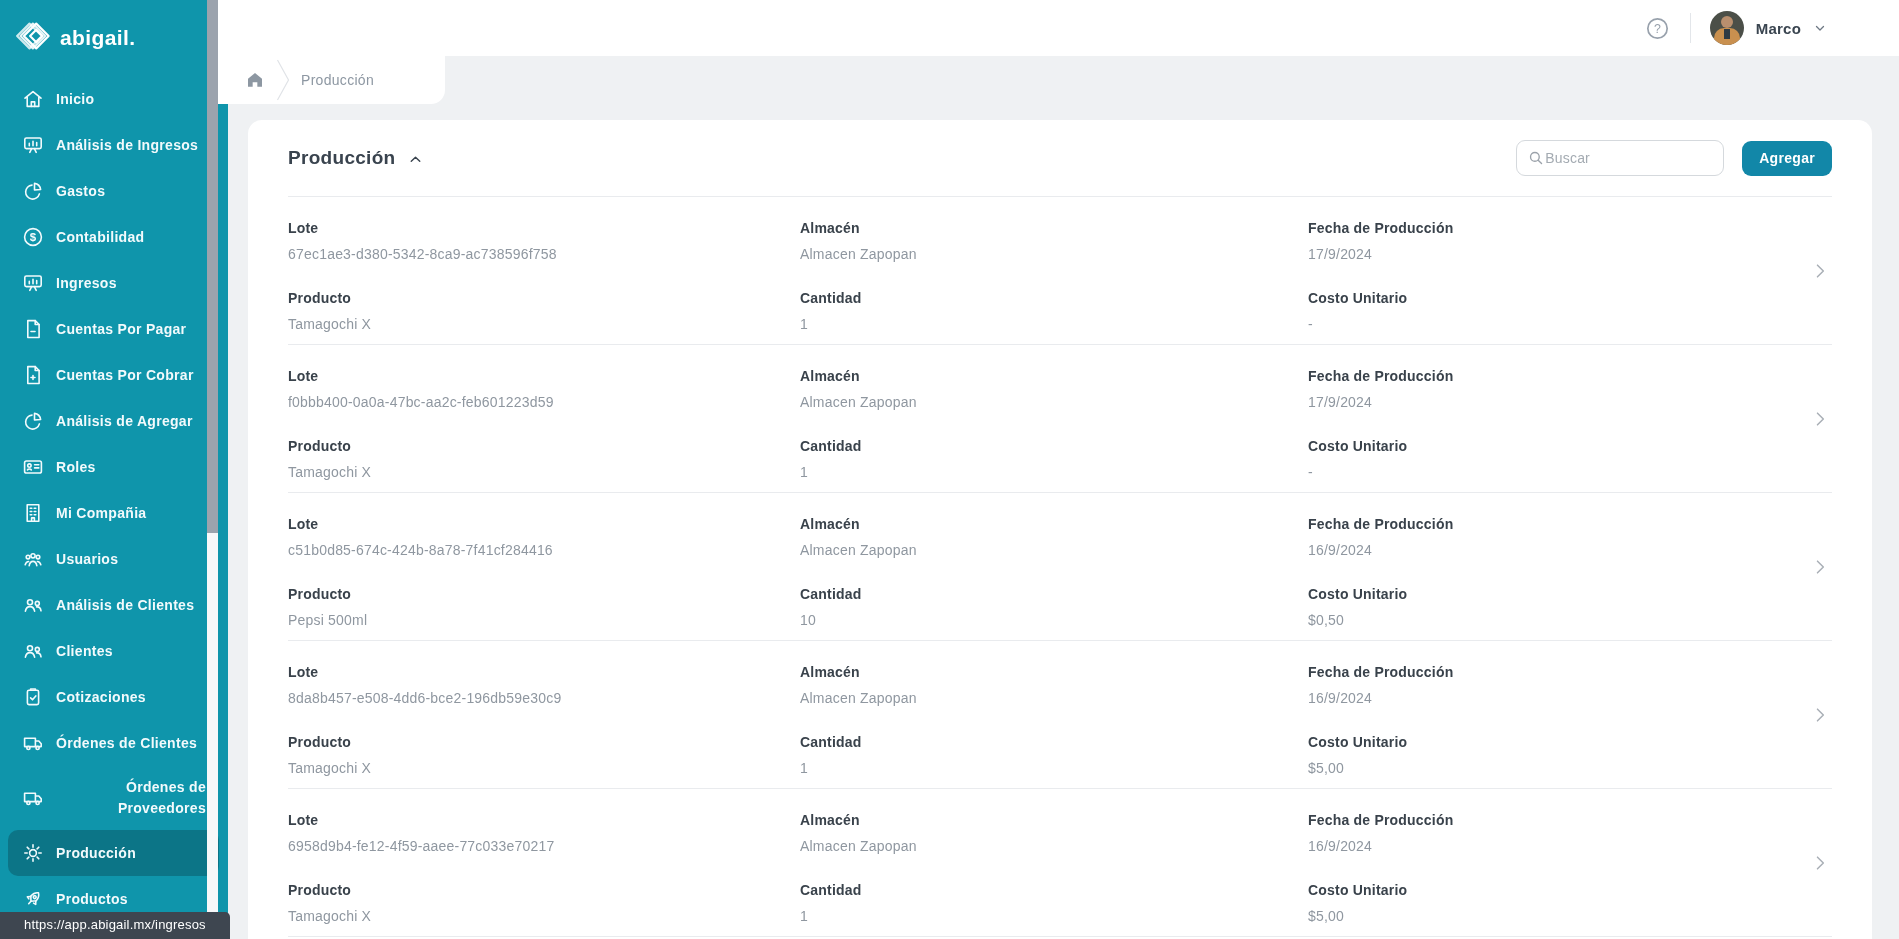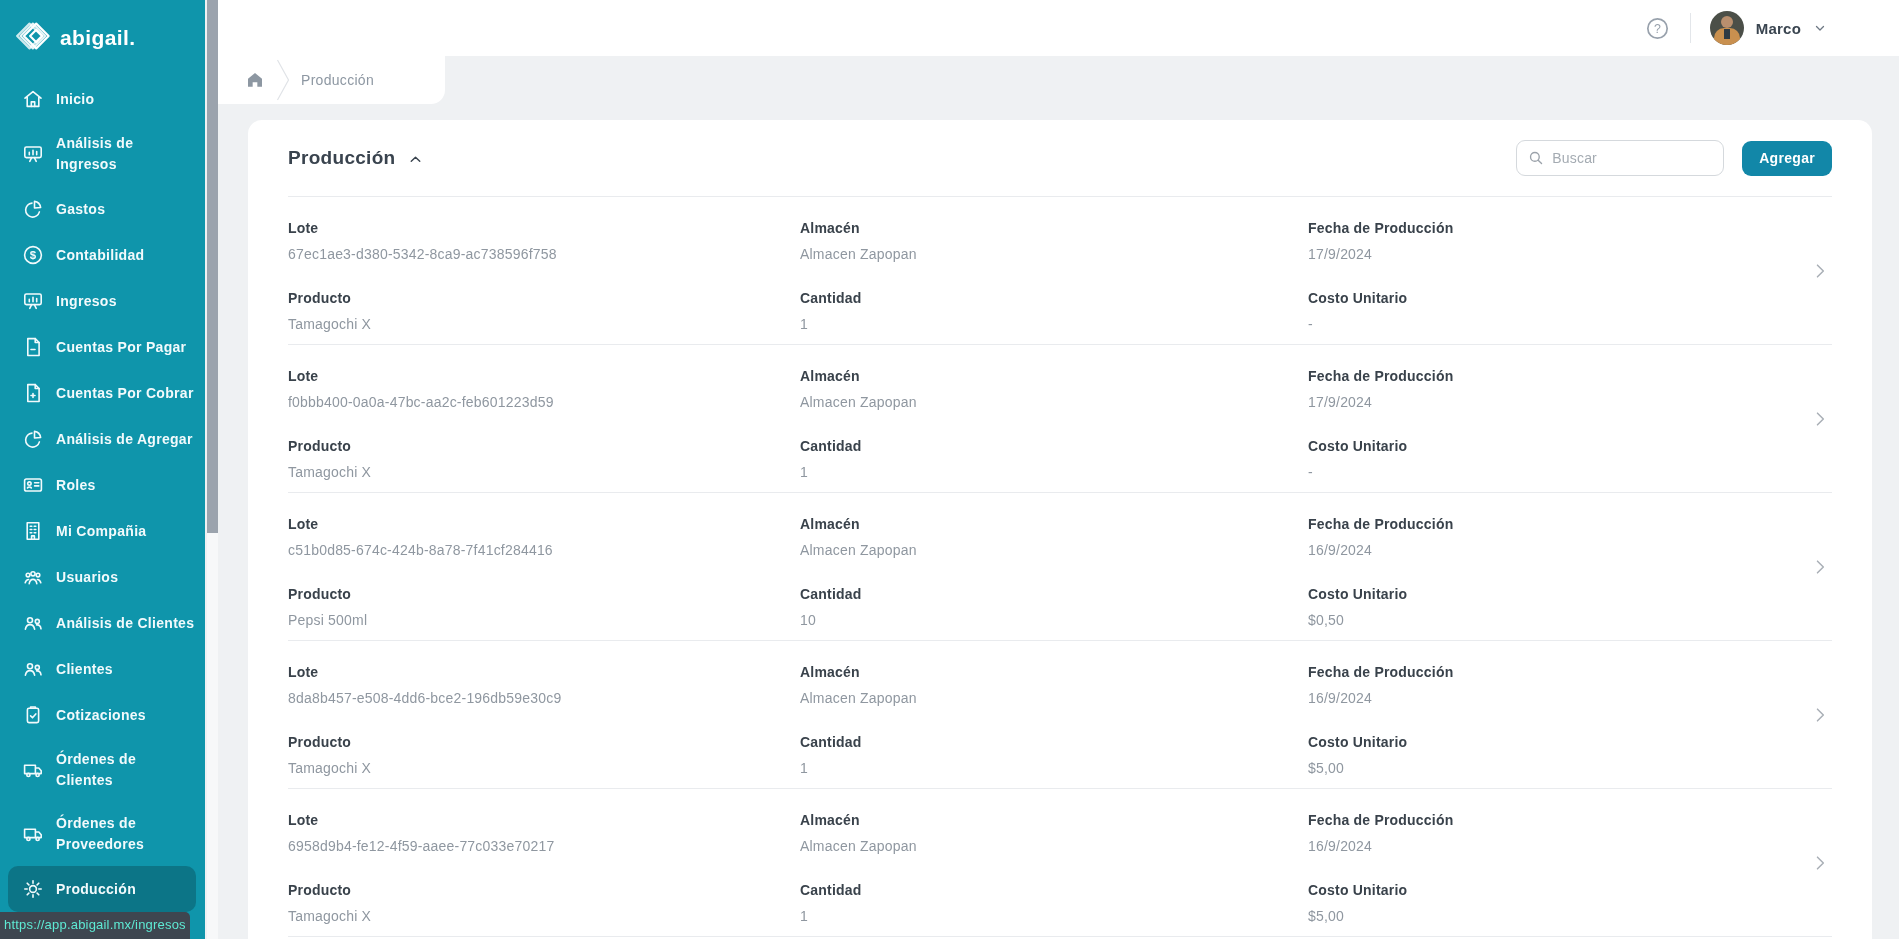--- a/index.html
+++ b/index.html
@@ -2,22 +2,22 @@
 <html><head>
 <meta charset="utf-8">
 <style>
   * { box-sizing: border-box; margin: 0; padding: 0; }
   html,body { width:1899px; height:939px; overflow:hidden; }
   body {
     font-family:"Liberation Sans", sans-serif;
     background:#EFF1F3; position:relative; color:#39424B;
   }
   
-  .sidebar { position:absolute; left:0; top:0; width:205px; height:939px;
-    background:#0F95AB; color:#F2FAFC; overflow:hidden; }
+  .sidebar { position:absolute; left:0; top:0; width:228px; height:939px;
+    background:#0F95AB; color:#F2FAFC; overflow:hidden;text-align:right; }
   .logo { display:flex; align-items:center; gap:8px; padding:13px 0 0 16px; height:62px; }
   .logo-text { font-size:21px; font-weight:bold; letter-spacing:.4px; color:#fff; }
   .nav { margin-top:14px; }
   .nav-item { display:flex; align-items:center; gap:11px; padding:11px 8px 11px 21px;
     min-height:43px; cursor:pointer; }
   .nav-item.selected { background:rgba(5,49,60,.32); border-radius:10px;
     margin:0 9px 0 8px; padding-left:13px; }
   .nav-icon { width:24px; height:24px; flex:0 0 24px; display:flex; }
   .nav-icon svg { width:24px; height:24px; stroke:#F2FAFC; fill:none;
     stroke-width:1.6; stroke-linecap:round; stroke-linejoin:round; }
@@ -48,38 +48,38 @@
   
   .content { padding:16px 0 0 30px; }
   .card { width:1624px; min-height:1000px; background:#fff; border-radius:14px; padding:0 40px; }
   .card-header { height:77px; display:flex; align-items:center; justify-content:space-between;
     border-bottom:1px solid #E9EBEE; }
   .card-title-wrap { display:flex; align-items:center; gap:11px; }
   .card-title { font-size:19px; font-weight:bold; color:#39434E; letter-spacing:.3px; }
   .collapse-btn { display:flex; cursor:pointer; margin-top:2px; }
   .card-actions { display:flex; align-items:center; }
   .search { width:208px; height:36px; border:1.5px solid #D5D9DD; border-radius:9px;
-    display:flex; align-items:center; gap:7px; padding:0 10px; background:#fff; }
+    display:flex; align-items:center; padding:0 10px; background:#fff; }
   .search input { border:none; outline:none; width:100%; font-size:14px; color:#3A434C;
     font-family:"Liberation Sans", sans-serif; letter-spacing:.2px; }
   .search input::placeholder { color:#A4ABB2; }
   .add-btn { height:35px; padding:0 17px; margin-left:18px; background:#1287A8; color:#fff;
     border:none; border-radius:9px; font-size:14px; font-weight:bold; letter-spacing:.3px;
     cursor:pointer; font-family:"Liberation Sans", sans-serif; }
   
   .record { position:relative; padding:23px 0 12px; border-bottom:1px solid #E9EBEE; cursor:pointer; }
   .frow { display:grid; grid-template-columns:512px 508px 1fr; }
   .frow + .frow { margin-top:28px; }
   .f-label { font-size:14px; font-weight:bold; color:#39424B; letter-spacing:.2px; margin-bottom:10px; }
   .f-value { font-size:14px; color:#8F97A0; letter-spacing:.2px; }
   .row-chevron { position:absolute; right:2px; top:50%; transform:translateY(-50%);
     display:flex; cursor:pointer; }
   
   .status-tooltip { position:absolute; left:0; bottom:0; z-index:9; background:#3E4650;
-    color:#5eead4; font-size:13px; letter-spacing:.2px; padding:5px 4px 7px;
+    color:#ffffff; font-size:13px; letter-spacing:.2px; padding:5px 24px 7px;
     border-radius:0 5px 0 0; }
 </style>
 </head>
 <body>
 
 <div class="sidebar">
   <div class="logo">
     <span>
       <svg width="36" height="34" viewBox="0 0 32 30" fill="none" stroke="#fff" stroke-width="1.9" stroke-linejoin="round">
         <path d="M12 4 23 15 12 26 1 15z" opacity=".8"></path>

